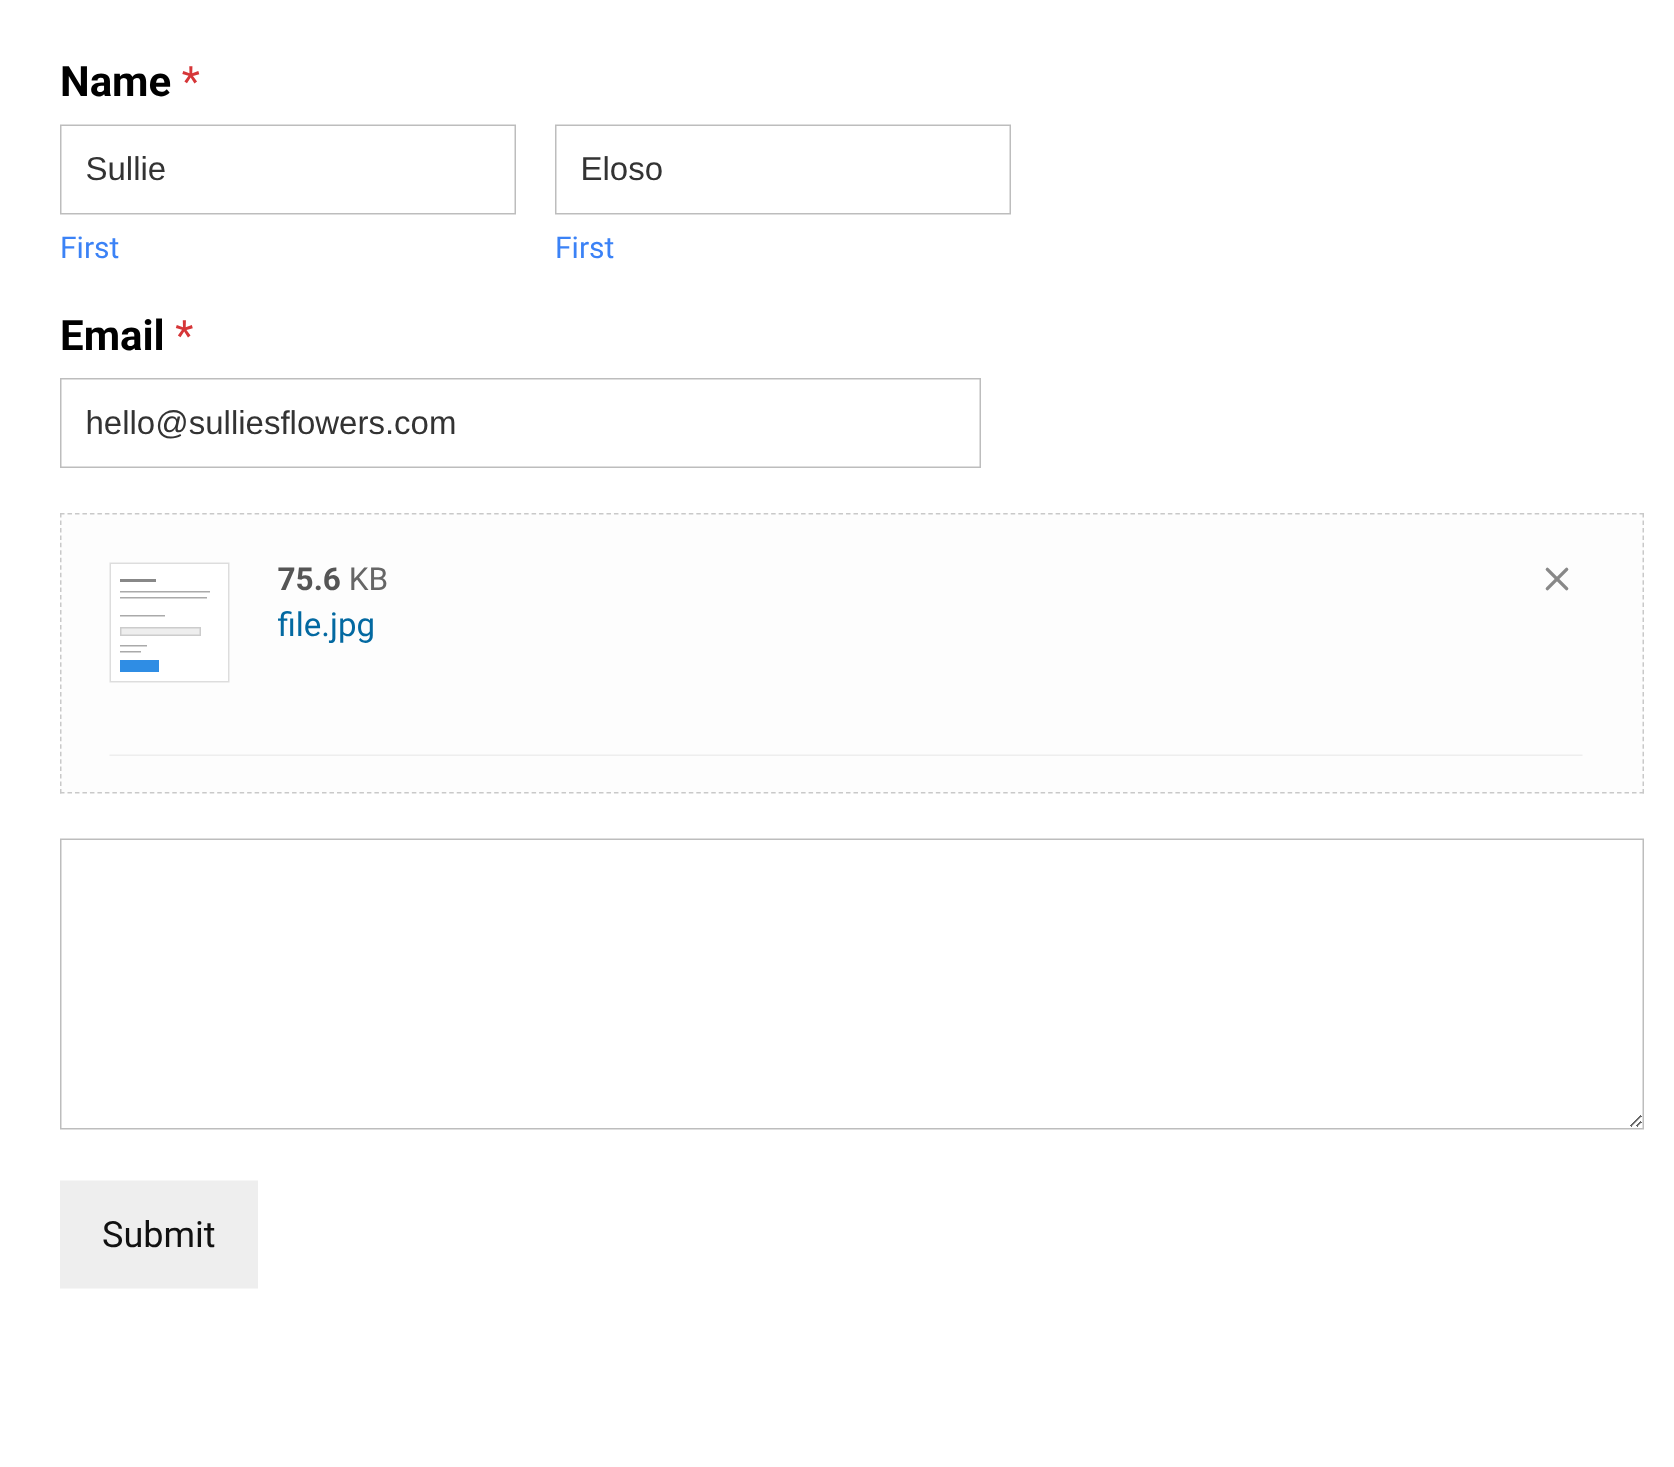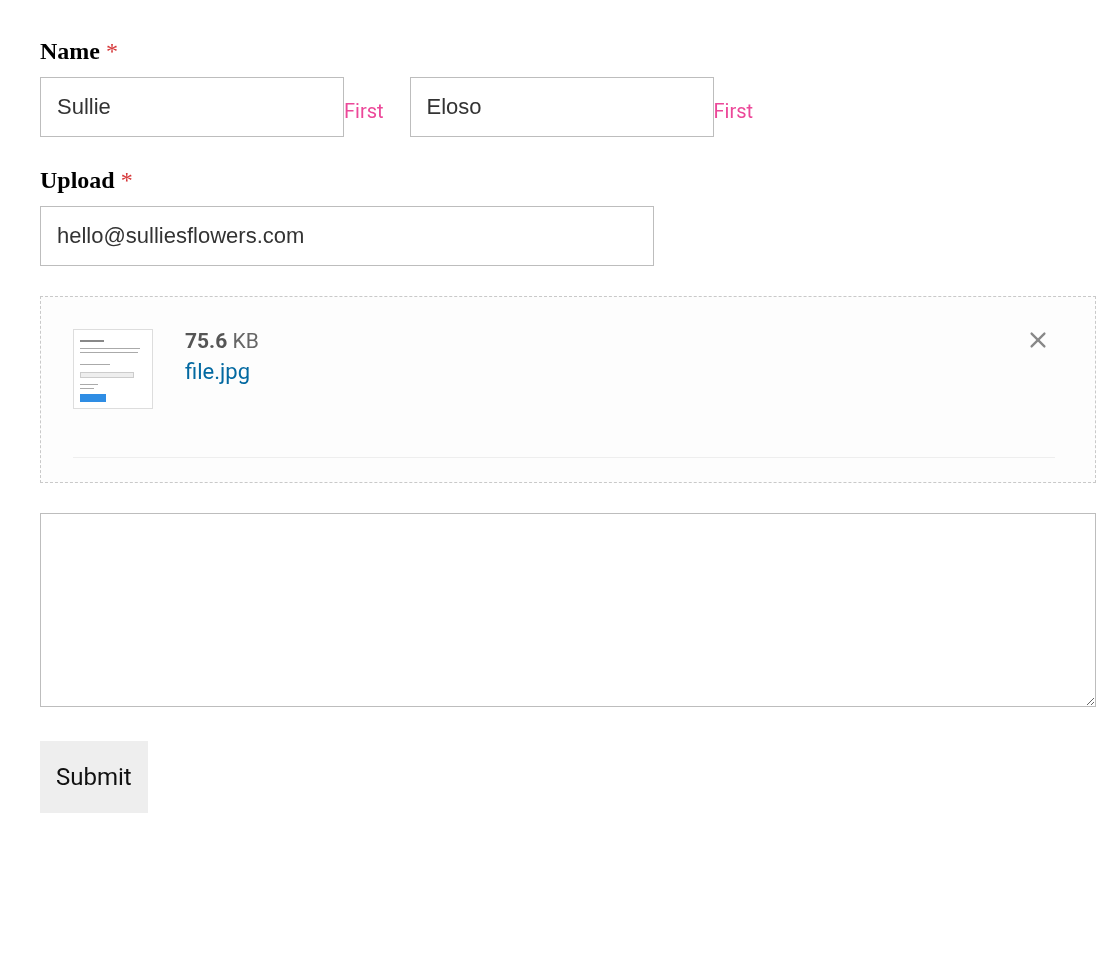--- a/index.html
+++ b/index.html
@@ -6,33 +6,32 @@
   body {
     margin: 0;
     padding: 38px 20px 40px 40px;
     font-family: -apple-system, BlinkMacSystemFont, "Segoe UI", Roboto, Helvetica, Arial, sans-serif;
     background: #fff;
     color: #000;
     width: 1116px;
   }
   .field { margin-bottom: 30px; }
   .label {
-    font-size: 24px;
+    font-size: 28px;
     font-weight: 700;
     margin-bottom: 12px;
-    font-family: Liberation Serif, serif;
   }
   .required { color: #d63638; font-weight: 400; }
   .name-row { display: flex; gap: 26px; }
-  .name-col { display: flex; }
+  .name-col { display: flex; flex-direction: column; }
   .name-col input { width: 304px; }
   .sublabel {
     font-size: 20px;
-    margin-top: 22px;
-    color: #ec4899;
+    margin-top: 10px;
+    color: #3b82f6;
   }
   input[type="text"] {
     height: 60px;
     border: 1px solid #bdbdbd;
     padding: 0 16px;
     font-size: 22px;
     color: #333;
     outline: none;
     background: #fff;
   }
@@ -98,21 +97,21 @@
     resize: both;
     font-size: 20px;
     padding: 12px;
     font-family: inherit;
   }
   .submit-btn {
     display: inline-block;
     background: #eeeeee;
     border: none;
     font-size: 24px;
-    padding: 22px 16px;
+    padding: 22px 28px;
     cursor: pointer;
     font-family: inherit;
     color: #111;
   }
 </style>
 </head>
 <body>
 
 <div class="field">
   <div class="label">
@@ -126,21 +125,21 @@
     </div>
     <div class="name-col">
       <input type="text" value="Eloso" style="">
       <div class="sublabel">First</div>
     </div>
   </div>
 </div>
 
 <div class="field">
   <div class="label">
-    <span>Upload</span>
+    <span>Email</span>
     <span class="required">*</span>
   </div>
   <input type="text" class="email-input" value="hello@sulliesflowers.com" style="">
 </div>
 
 <div class="field">
   <div class="upload-zone">
     <div class="file-row">
       <div class="thumb">
         <div class="line l1"></div>

